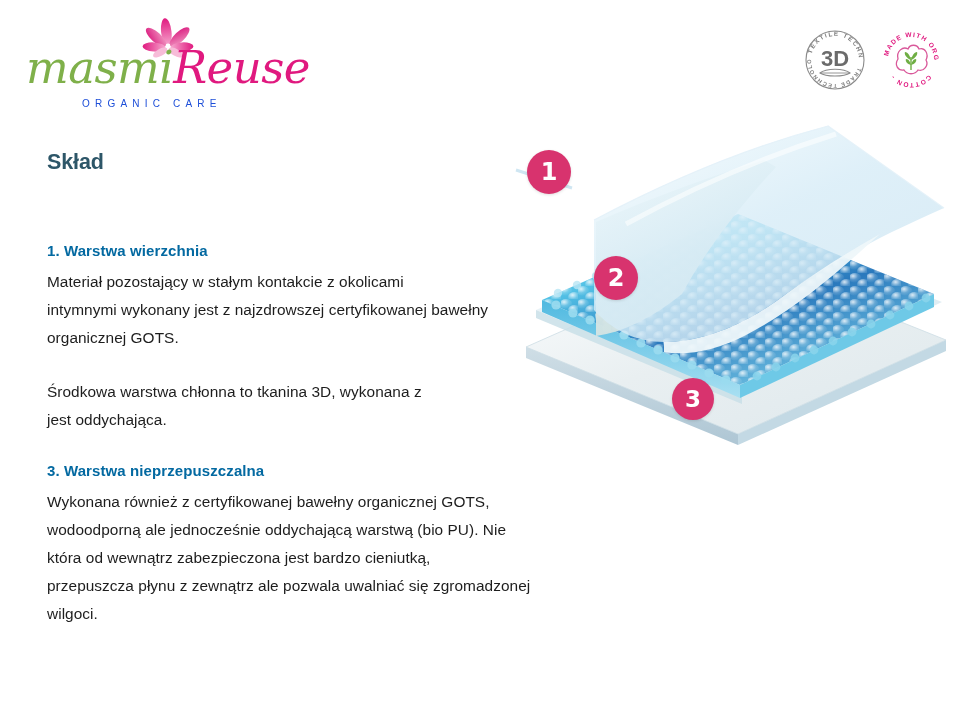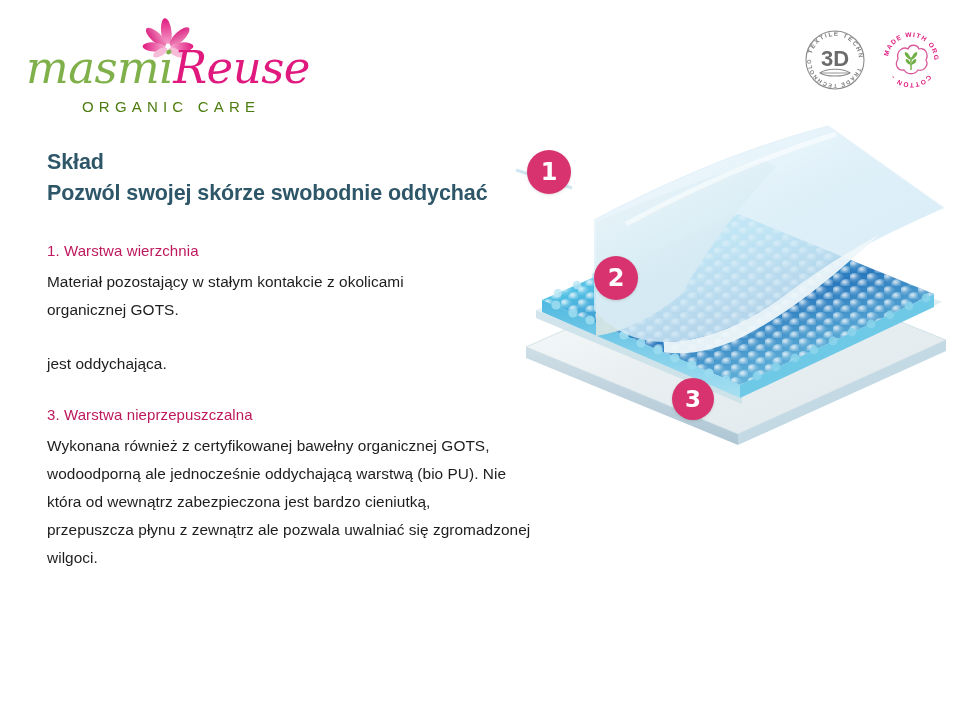--- a/index.html
+++ b/index.html
@@ -51,23 +51,23 @@
     font-size: 45px;
     line-height: 48px;
     letter-spacing: -0.5px;
   }
   .wm-masmi { color: #7fb04a; }
   .wm-reuse { color: #e0197f; }
   #brand-tagline {
     position: absolute;
     left: 56px;
     top: 80px;
-    font-size: 15px;
+    font-size: 10px;
     letter-spacing: 5.2px;
-    color: #4d7c0f;
+    color: #1d4ed8;
     font-weight: 400;
     white-space: nowrap;
   }
 
   
   #cert-badges {
     position: absolute;
     right: 16px;
     top: 24px;
     height: 72px;
@@ -101,23 +101,23 @@
   
   #sections {
     position: absolute;
     left: 47px;
     top: 240px;
     width: 625px;
   }
   .section { margin-bottom: 26px; }
   .section:last-child { margin-bottom: 12px; }
   .section-title {
-    color: #be185d;
+    color: #0369a1;
     font-size: 15px;
-    font-weight: normal;
+    font-weight: bold;
     line-height: 22px;
     margin-bottom: 6px;
     letter-spacing: 0.1px;
   }
   .section-body {
     color: #1d1d1d;
     font-size: 15.4px;
     line-height: 28px;
     letter-spacing: 0.05px;
   }
@@ -250,35 +250,36 @@
         </g>
       </svg>
     </div>
 
 
   </div>
 </div>
 
 <div id="headline-block">
   <div class="headline">Skład</div>
-  <div class="headline">Pozwól swojej skórze swobodnie oddychać</div>
 </div>
 
 <div id="sections">
 
   <div class="section">
     <div class="section-title">1. Warstwa wierzchnia</div>
     <div class="section-body">
       <span class="ln">Materiał pozostający w stałym kontakcie z okolicami</span>
+      <span class="ln">intymnymi wykonany jest z najzdrowszej certyfikowanej bawełny</span>
       <span class="ln">organicznej GOTS.</span>
     </div>
   </div>
 
   <div class="section">
     <div class="section-body">
+      <span class="ln">Środkowa warstwa chłonna to tkanina 3D, wykonana z</span>
       <span class="ln">jest oddychająca.</span>
     </div>
   </div>
 
   <div class="section">
     <div class="section-title">3. Warstwa nieprzepuszczalna</div>
     <div class="section-body">
       <span class="ln">Wykonana również z certyfikowanej bawełny organicznej GOTS,</span>
       <span class="ln">wodoodporną ale jednocześnie oddychającą warstwą (bio PU). Nie</span>
       <span class="ln">która od wewnątrz zabezpieczona jest  bardzo cieniutką,</span>

